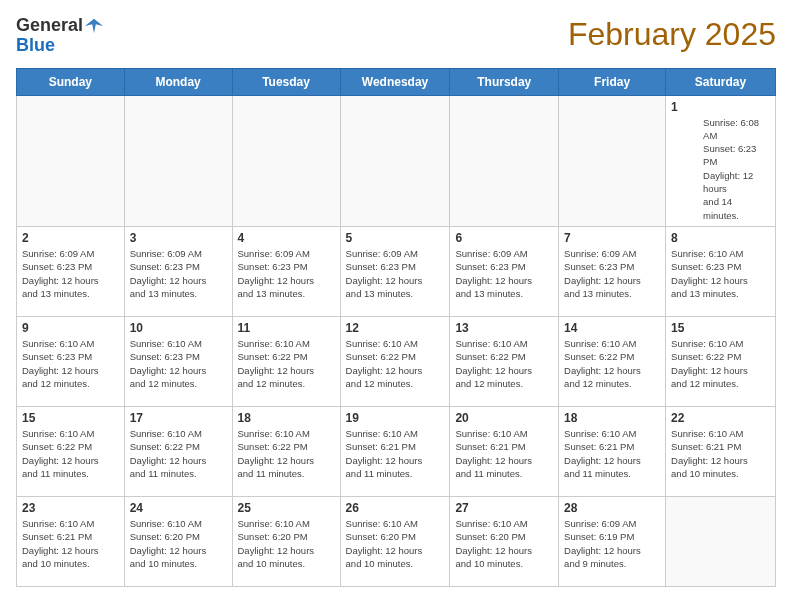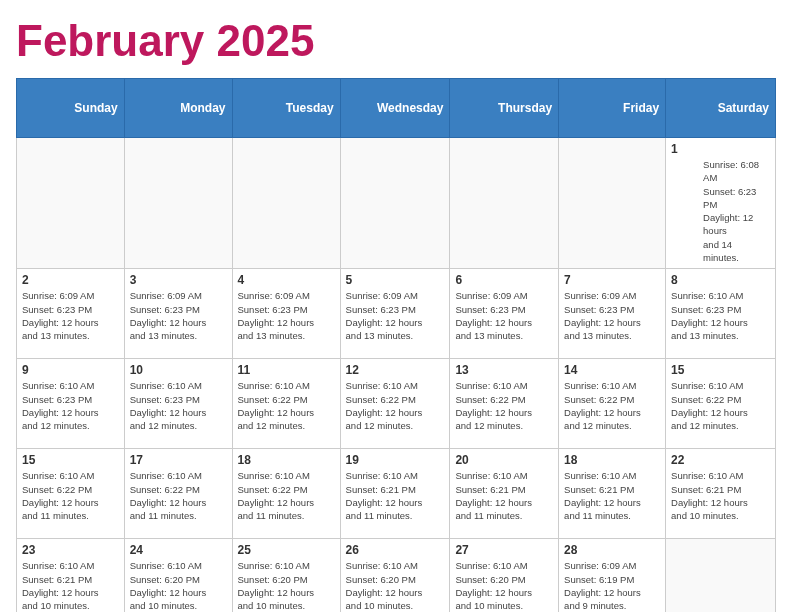--- a/index.html
+++ b/index.html
@@ -31,40 +31,40 @@
     .logo-blue { color: #1a6fbf; }
     .logo-icon {
       width: 18px;
       height: 18px;
       margin-left: 2px;
     }
     .title-block {
       text-align: right;
     }
     .month-title {
-      font-size: 44px;
-      font-weight: bold;
-      color: #be185d;
+      font-size: 32px;
+      font-weight: normal;
+      color: #a16207;
     }
     .location {
       font-size: 14px;
       color: #555;
     }
     .calendar {
       width: 100%;
       border-collapse: collapse;
       border: 1px solid #ccc;
     }
     .calendar th {
       background: #3a7fc1;
       color: #fff;
       font-size: 12px;
       font-weight: bold;
-      padding: 22px 6px;
-      text-align: right;
+      padding: 6px 6px;
+      text-align: center;
       border: 1px solid #2a6aaa;
     }
     .calendar td {
       vertical-align: top;
       border: 1px solid #ccc;
       padding: 4px 5px;
       font-size: 10px;
       color: #333;
       width: 113px;
       height: 90px;
@@ -83,20 +83,31 @@
     .day-info {
       font-size: 9.5px;
       color: #444;
       line-height: 1.4;
     }
   </style>
 </head>
 <body>
 
 <div class="header">
+  <div class="logo">
+    <div class="logo-text">
+      <span style="display:flex;align-items:center;">
+        <span class="logo-general">General</span>
+        <svg class="logo-icon" viewBox="0 0 20 20">
+          <polygon points="10,2 20,10 12,8 10,18 8,8 0,10" fill="#3a7fc1"></polygon>
+        </svg>
+      </span>
+      <span class="logo-blue">Blue</span>
+    </div>
+  </div>
   <div class="title-block">
     <div class="month-title">February 2025</div>
   </div>
 </div>
 
 <table class="calendar">
   <thead>
     <tr>
       <th>Sunday</th>
       <th>Monday</th>

